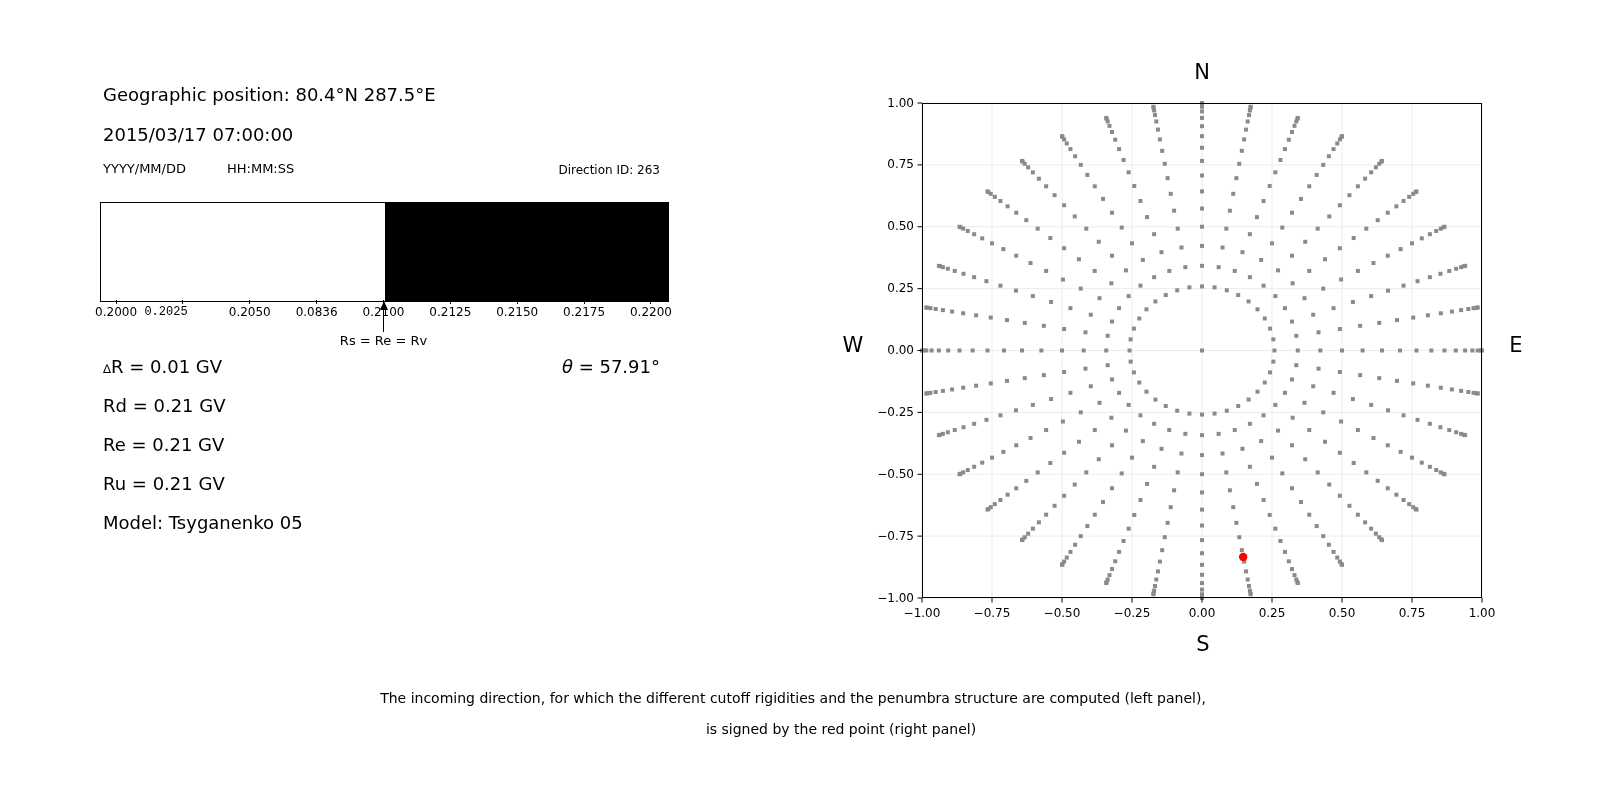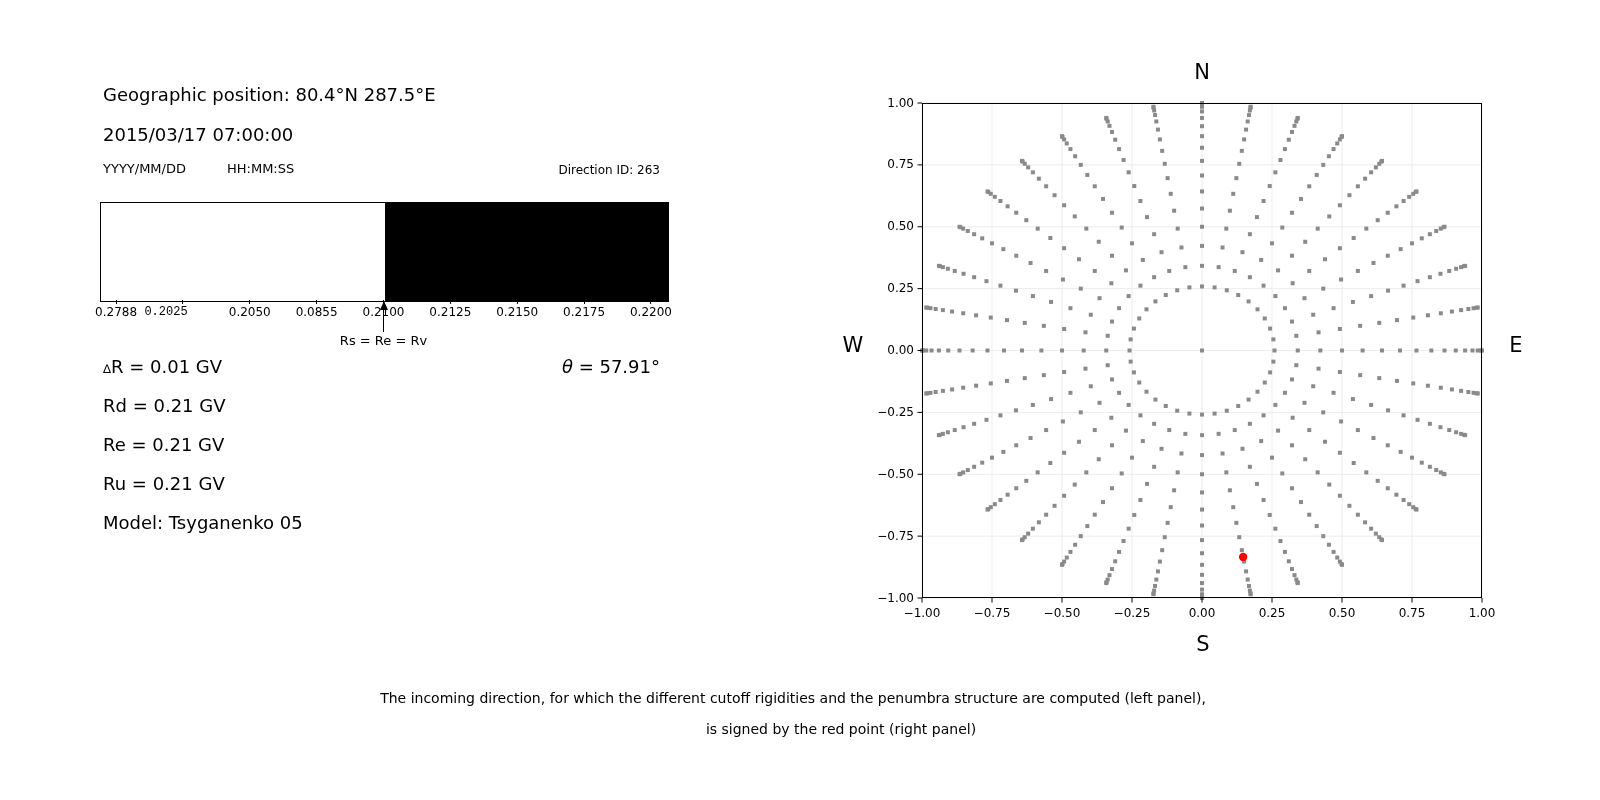--- a/index.html
+++ b/index.html
@@ -36,27 +36,27 @@
     <div class="abs txt-lg" style="left:103px;top:124px;">2015/03/17 07:00:00</div>
     <div class="abs txt-sm" style="left:103px;top:161px;">YYYY/MM/DD</div>
     <div class="abs txt-sm" style="left:227px;top:161px;">HH:MM:SS</div>
     <div class="abs txt-id right-align" style="left:360px;top:159px;width:300px;">Direction ID: 263</div>
 
     <div id="penumbra-bar" class="abs">
       <div id="bar-black" style="left: 50%; width: 50%; background: rgb(0, 0, 0);"></div>
     </div>
     <div id="bar-ticks" class="abs" style="left:100px;top:300px;width:567px;height:24px;">
         <div class="bar-tickmark" style="left: 15.5472px;"></div>
-        <div class="bar-ticklabel" style="left: 16.0472px;">0.2788</div>
+        <div class="bar-ticklabel" style="left: 16.0472px;">0.2000</div>
         <div class="bar-tickmark" style="left: 82.4104px;"></div>
         <div class="bar-ticklabel" style="left: 66px; font-family: Liberation Mono, monospace;">0.2025</div>
         <div class="bar-tickmark" style="left: 149.274px;"></div>
         <div class="bar-ticklabel" style="left: 149.774px;">0.2050</div>
         <div class="bar-tickmark" style="left: 216.137px;"></div>
-        <div class="bar-ticklabel" style="left: 216.637px;">0.0855</div>
+        <div class="bar-ticklabel" style="left: 216.637px;">0.0836</div>
         <div class="bar-tickmark" style="left: 283px;"></div>
         <div class="bar-ticklabel" style="left: 283.5px;">0.2100</div>
         <div class="bar-tickmark" style="left: 349.863px;"></div>
         <div class="bar-ticklabel" style="left: 350.363px;">0.2125</div>
         <div class="bar-tickmark" style="left: 416.726px;"></div>
         <div class="bar-ticklabel" style="left: 417.226px;">0.2150</div>
         <div class="bar-tickmark" style="left: 483.59px;"></div>
         <div class="bar-ticklabel" style="left: 484.09px;">0.2175</div>
         <div class="bar-tickmark" style="left: 550.453px;"></div>
         <div class="bar-ticklabel" style="left: 550.953px;">0.2200</div>

